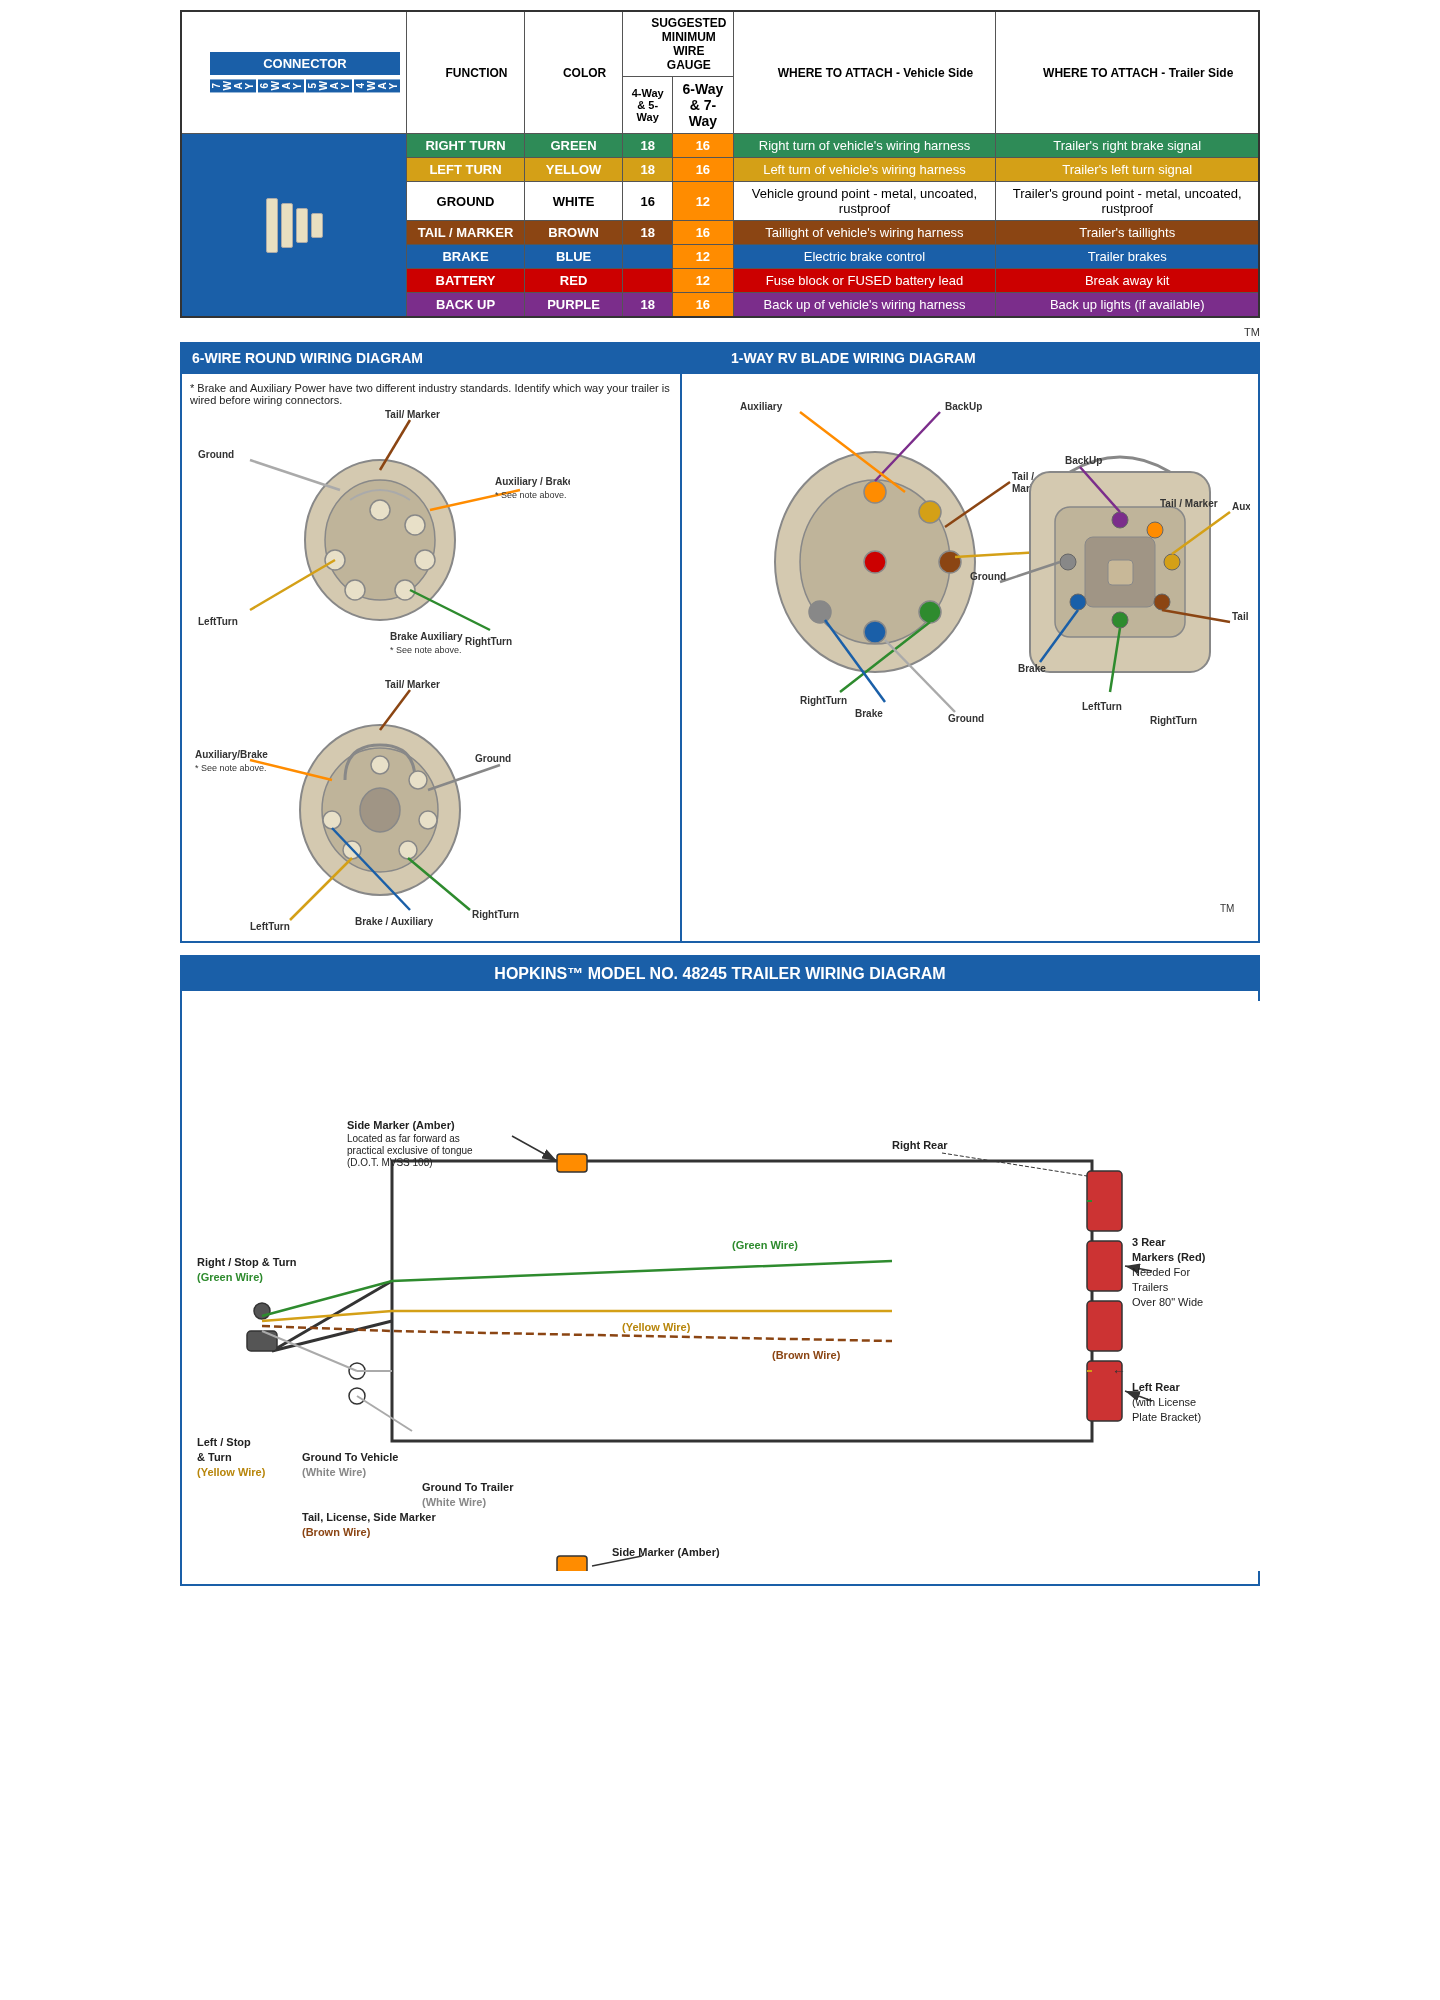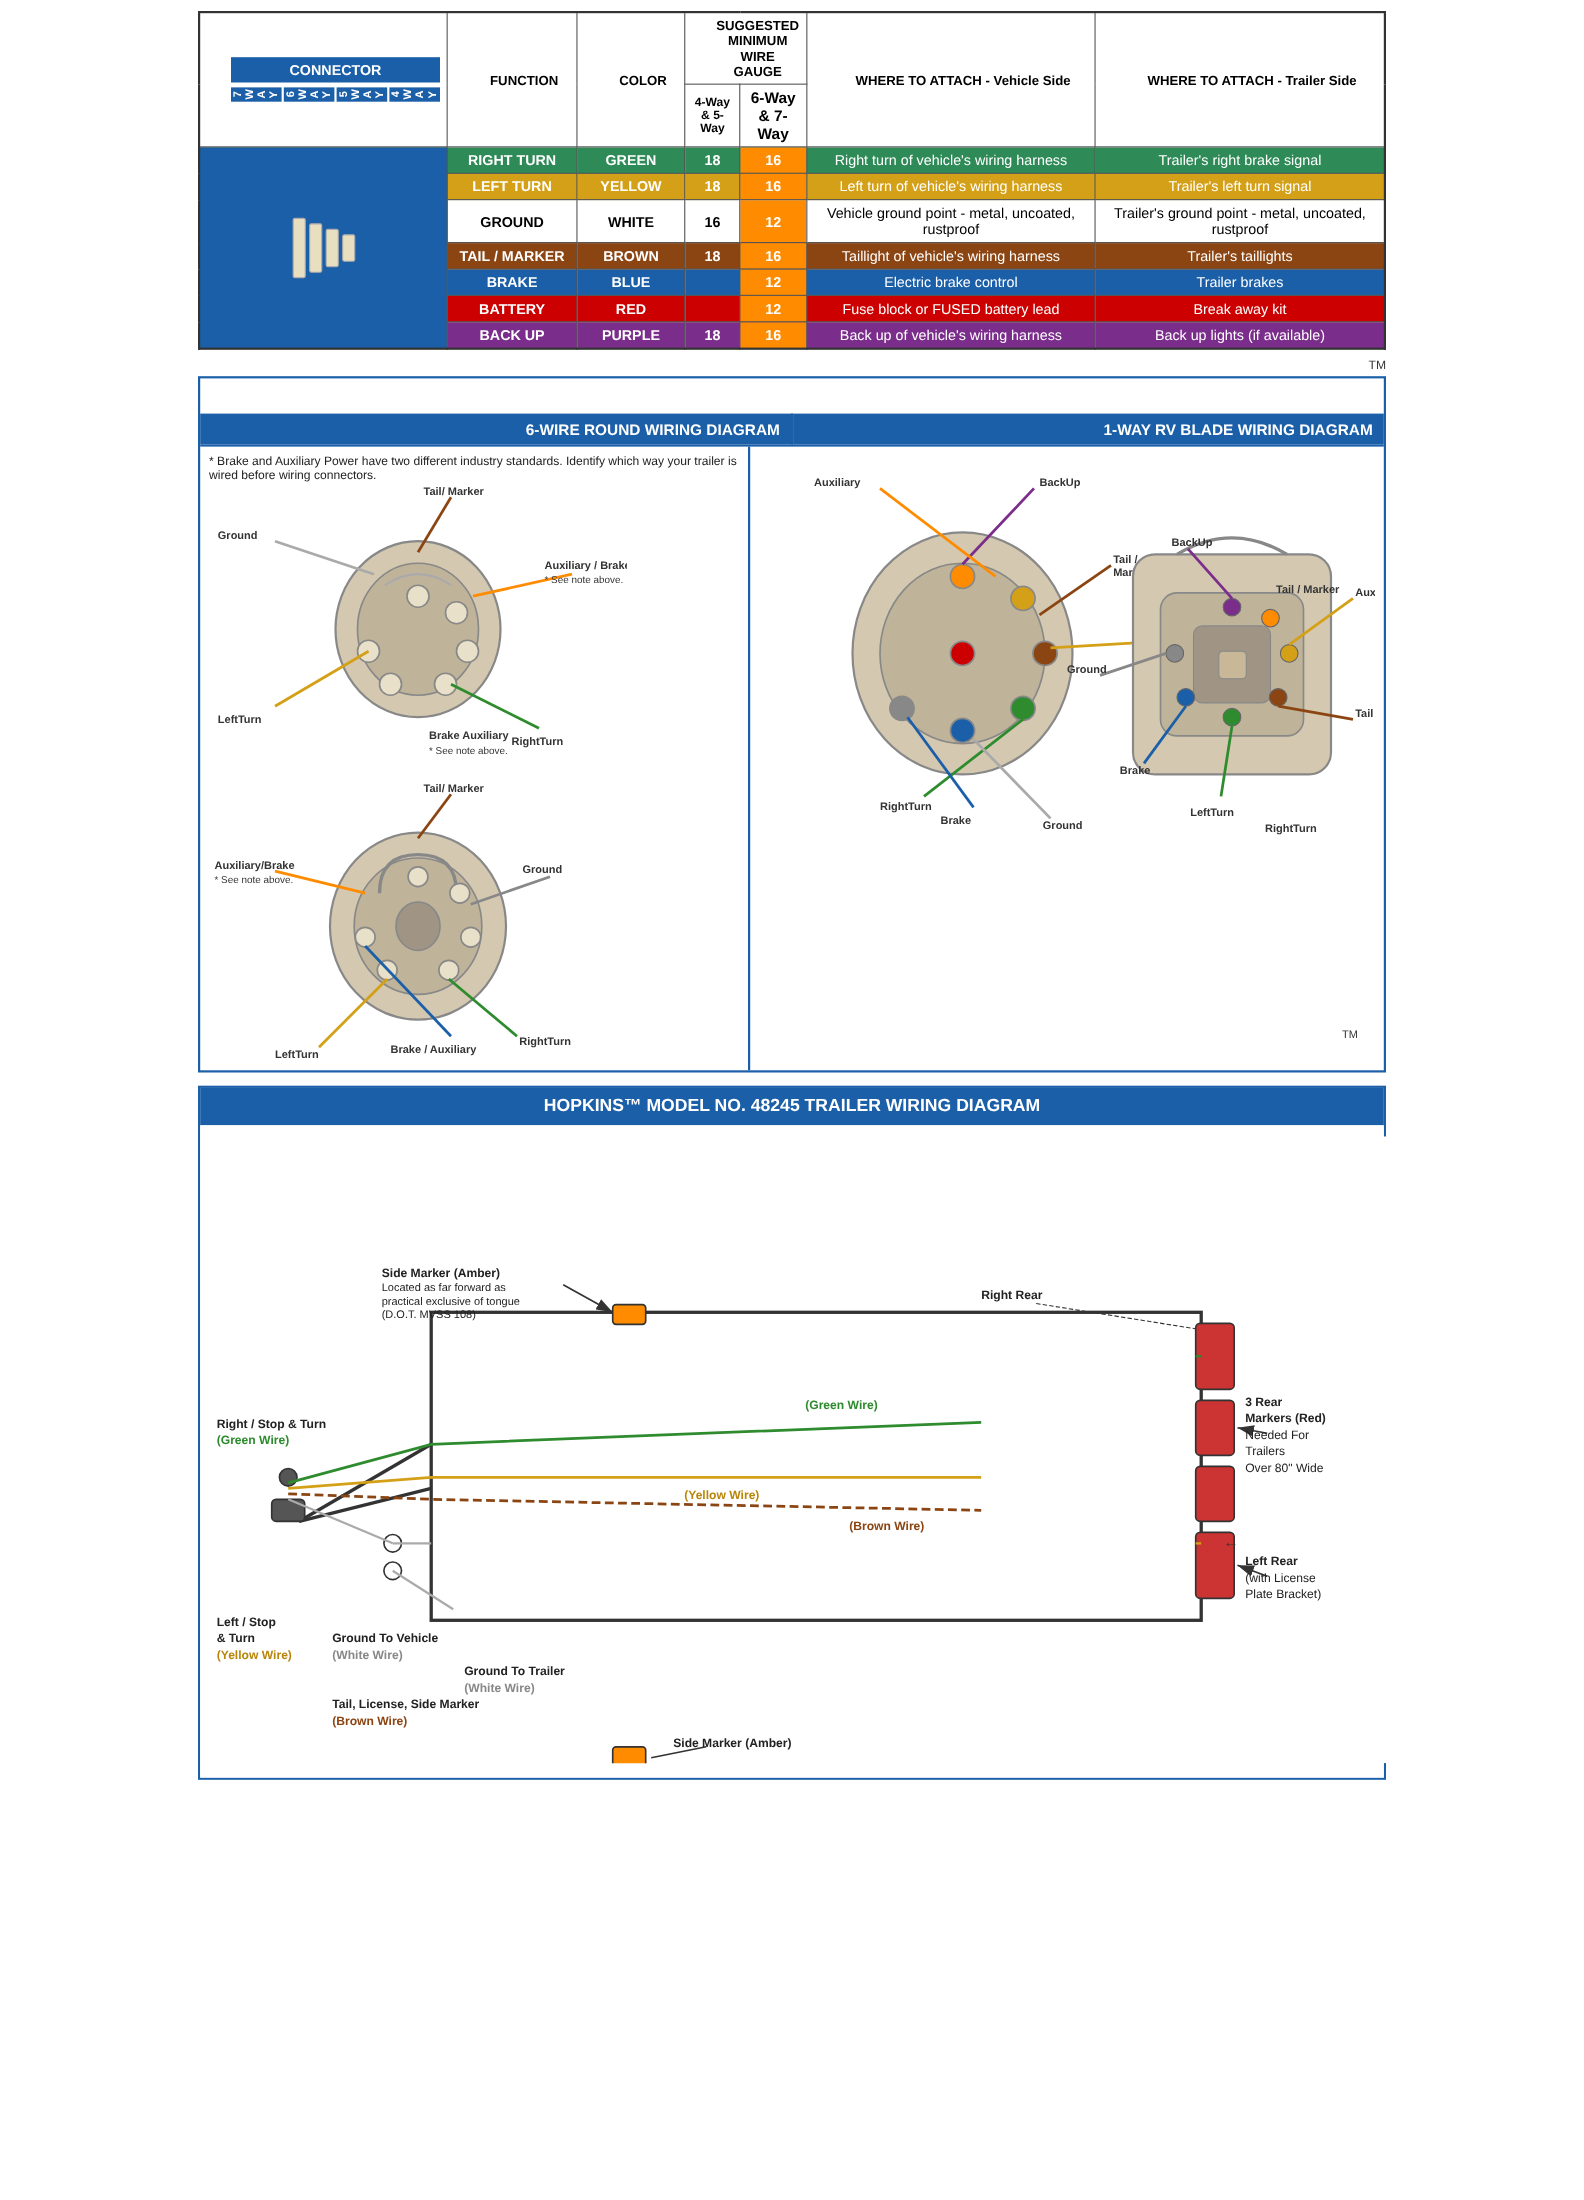--- a/index.html
+++ b/index.html
@@ -92,24 +92,23 @@
     }
     .diagrams-header-row {
       display: flex;
       border-bottom: 2px solid #1a5fa8;
     }
     .diagram-header {
       background: #1a5fa8;
       color: white;
       font-weight: bold;
       font-size: 14px;
-      text-align: right;
+      text-align: left;
       padding: 6px 10px;
       flex: 1;
-      margin-top: 32px;
     }
     .diagram-header.left {
       border-right: 2px solid #1a5fa8;
     }
     .diagrams-content {
       display: flex;
     }
     .diagram-panel {
       flex: 1;
       padding: 8px;

